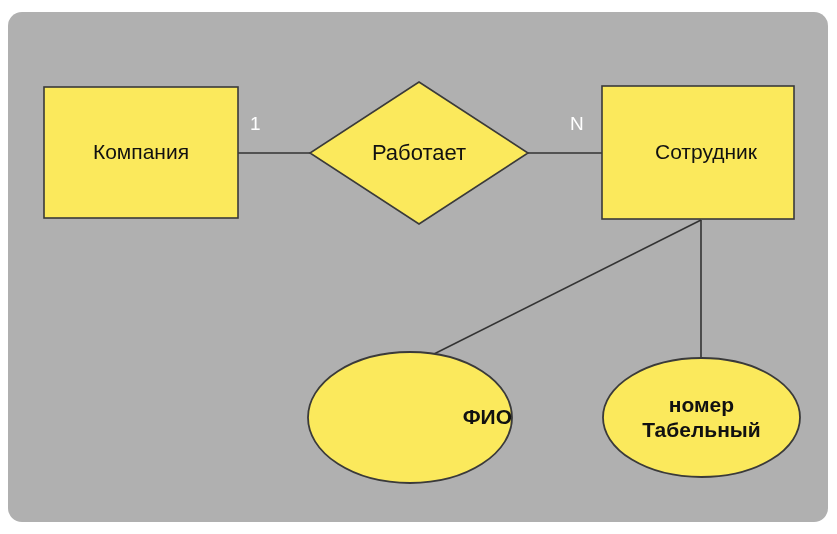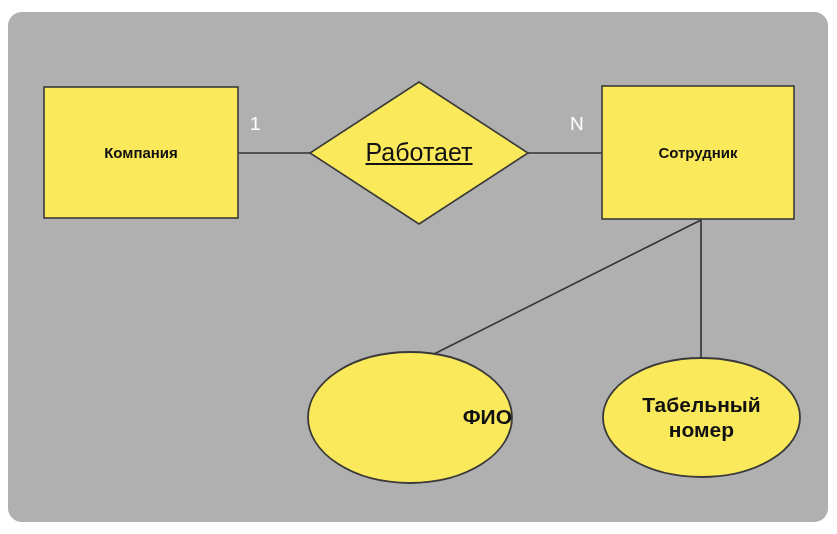--- a/index.html
+++ b/index.html
@@ -38,44 +38,43 @@
     position: absolute;
     display: flex;
     align-items: center;
     justify-content: center;
     text-align: center;
     color: #111111;
     pointer-events: none;
     line-height: 1.18;
   }
   .entity-label {
-    font-size: 15px;
-    font-weight: 700;
+    font-size: 21px;
+    font-weight: 400;
     text-align: center;
   }
   .rel-label {
-    font-size: 25px;
+    font-size: 22px;
     font-weight: 400;
-    text-decoration: underline;
   }
   .attr-label {
     font-size: 21px;
     font-weight: 700;
   }
   .card-label {
     position: absolute;
     color: #ffffff;
     font-size: 19px;
     font-weight: 400;
     pointer-events: none;
   }
   
   #label-company   { left: 44px;  top: 87px;  width: 194px; height: 131px; }
   #label-works     { left: 310px; top: 82px;  width: 218px; height: 142px; }
-  #label-employee  { left: 602px; top: 86px;  width: 192px; height: 133px; }
+  #label-employee  { left: 602px; top: 86px;  width: 192px; height: 133px; padding-left: 8px; }
   #label-fio       { left: 308px; top: 352px; width: 204px; height: 131px; justify-content: flex-end; }
   #label-tabnum    { left: 603px; top: 358px; width: 197px; height: 119px; }
   #card-one        { left: 250px; top: 113px; }
   #card-many       { left: 570px; top: 113px; }
 </style>
 </head>
 <body>
 
 <div id="canvas">
 
@@ -104,22 +103,22 @@
   <div class="node-label rel-label" id="label-works">Работает</div>
 
   <div class="node-label entity-label" id="label-employee">Сотрудник</div>
 
   <div class="node-label attr-label" id="label-fio">
     <span>ФИО</span>
   </div>
 
   <div class="node-label attr-label" id="label-tabnum">
     <div>
+      <div>номер</div>
       <div>Табельный</div>
-      <div>номер</div>
     </div>
   </div>
 
   <div class="card-label" id="card-one">1</div>
 
   <div class="card-label" id="card-many">N</div>
 
 </div>
 
 </body></html>

